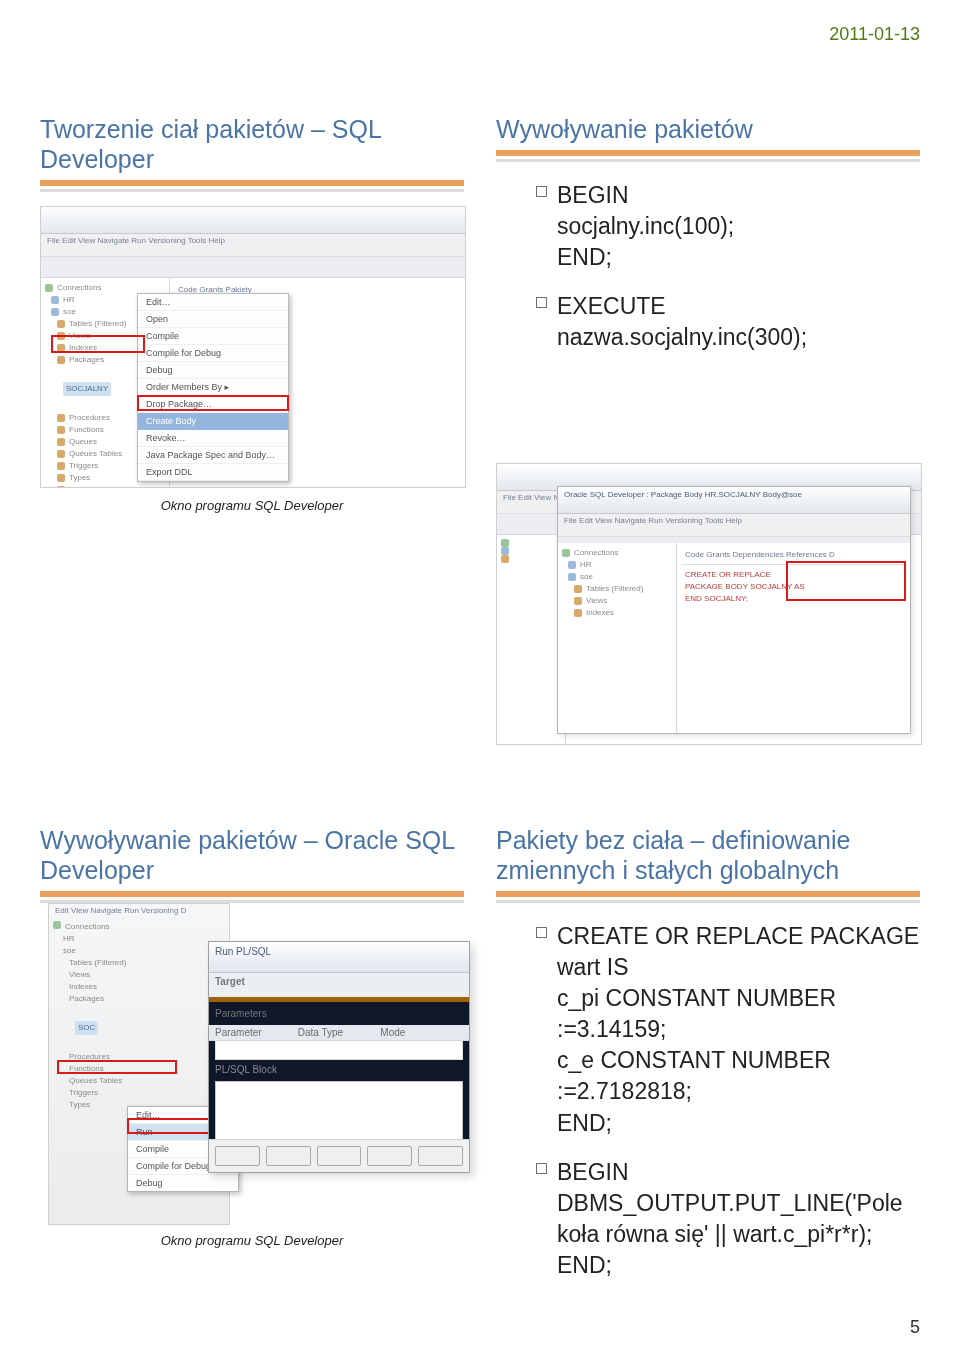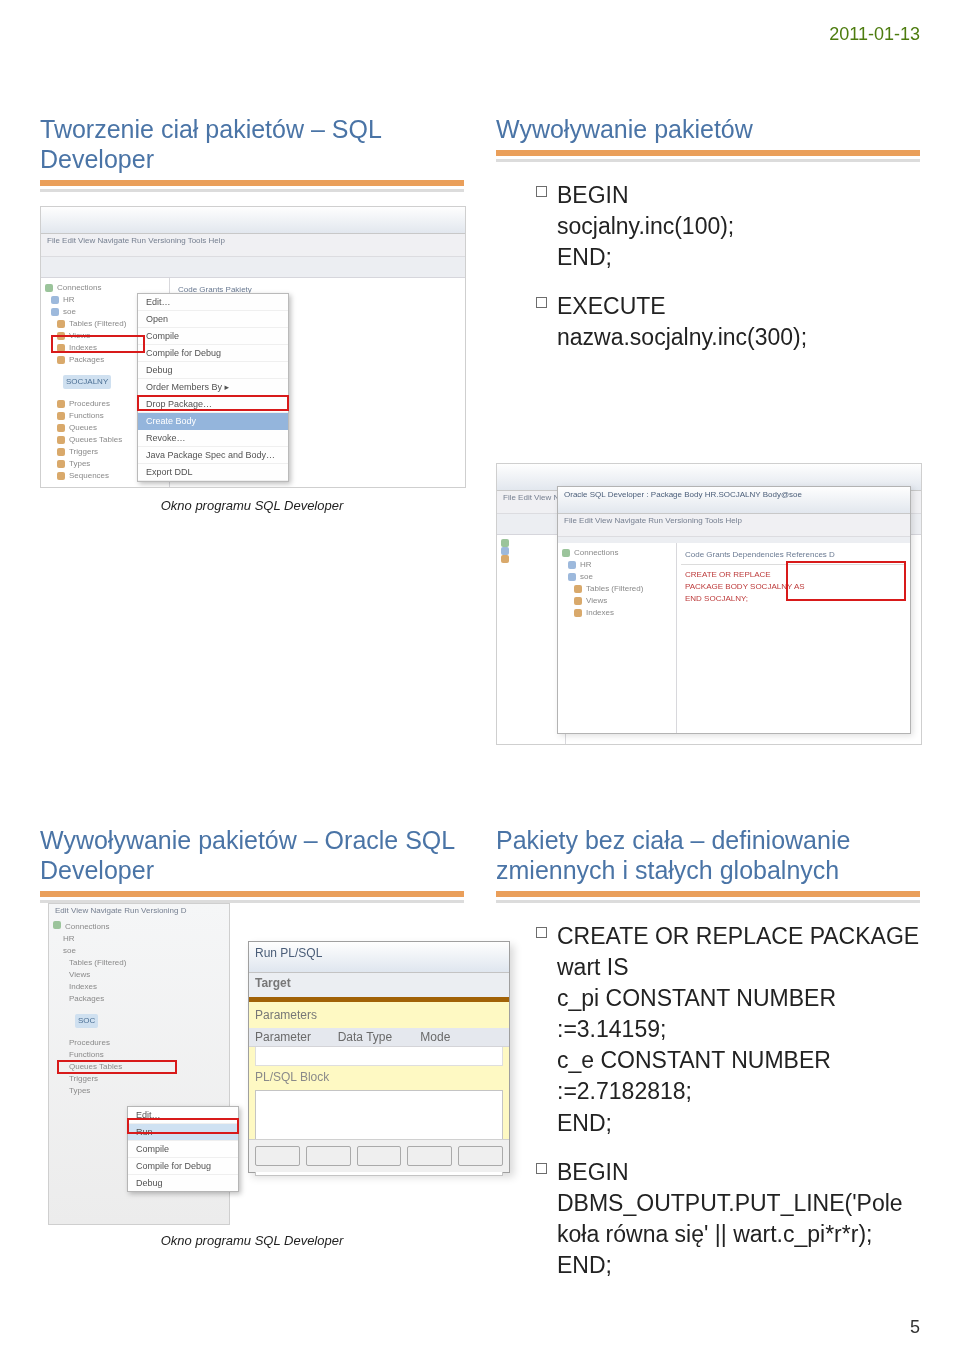--- a/index.html
+++ b/index.html
@@ -147,21 +147,21 @@
     padding: 6px 8px;
     font-size: 8px;
     line-height: 12px;
     color: #7a7a7a;
     overflow: hidden;
   }
   .hl-item {
     background: #cfe0f0;
     border-radius: 2px;
     padding: 1px 3px;
-    margin: 9px 0;
+    margin: 16px 0;
     width: fit-content;
     color: #4b6f94;
   }
   .ctx-menu {
     position: absolute;
     left: 96px;
     top: 86px;
     width: 150px;
     background: #fefefe;
     border: 1px solid #bababa;
@@ -185,28 +185,27 @@
     color: #222;
     text-align: center;
     margin-top: 10px;
   }
 
   
   .dialog {
     margin-top: 14px;
     width: 260px;
     height: 230px;
-    background: #fef9c3;
+    background: #0f172a;
     border: 1px solid #9f9f9f;
     box-shadow: 4px 4px 8px rgba(0,0,0,.15);
     position: absolute;
     left: 168px; top: 24px;
-    font-size: 12px;
+    font-size: 10px;
     color: #777;
-    margin-left: 40px;
   }
   .dialog .dtitle {
     height: 22px;
     background: linear-gradient(#fefefe,#dfe6ef);
     border-bottom: 1px solid #c3c3c3;
     padding: 4px 6px;
     color:#4a5d78;
   }
   .dialog .tabs {
     height: 18px;

